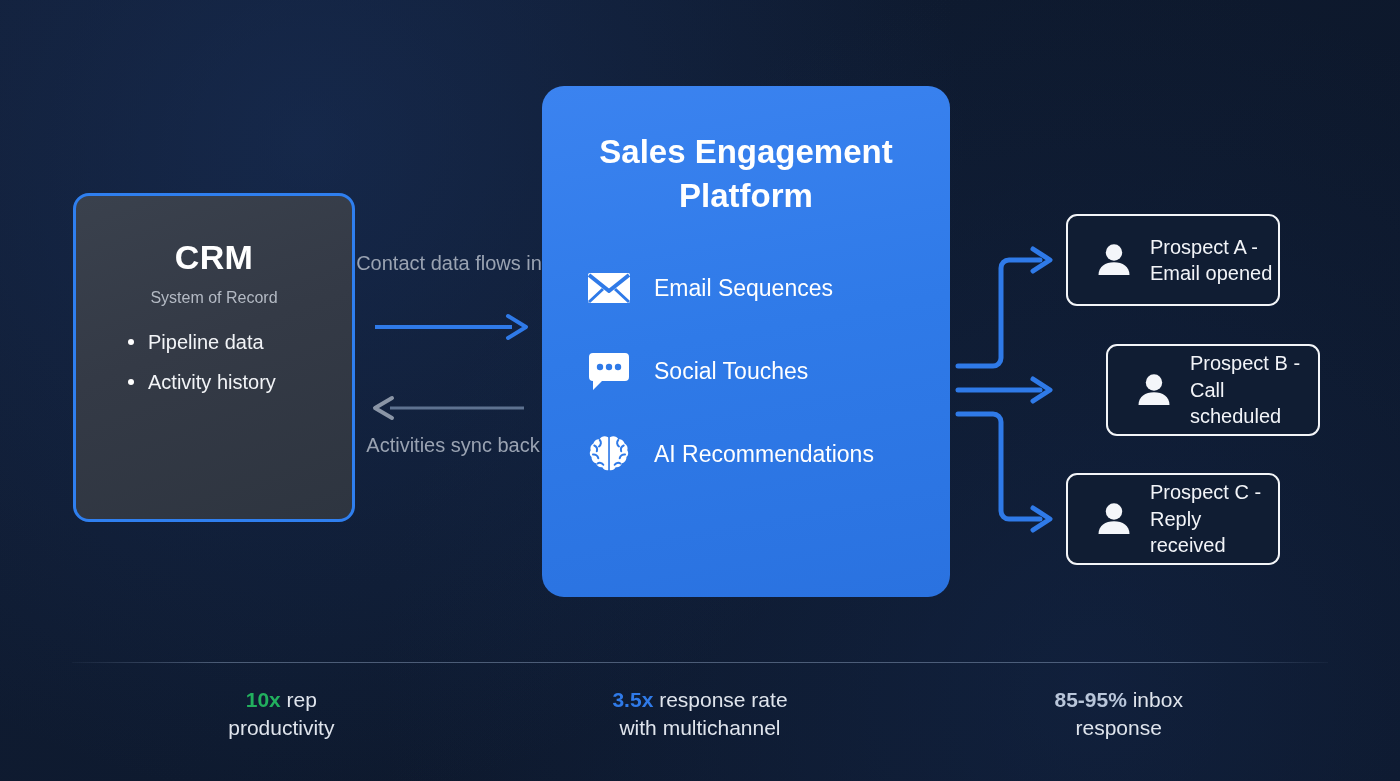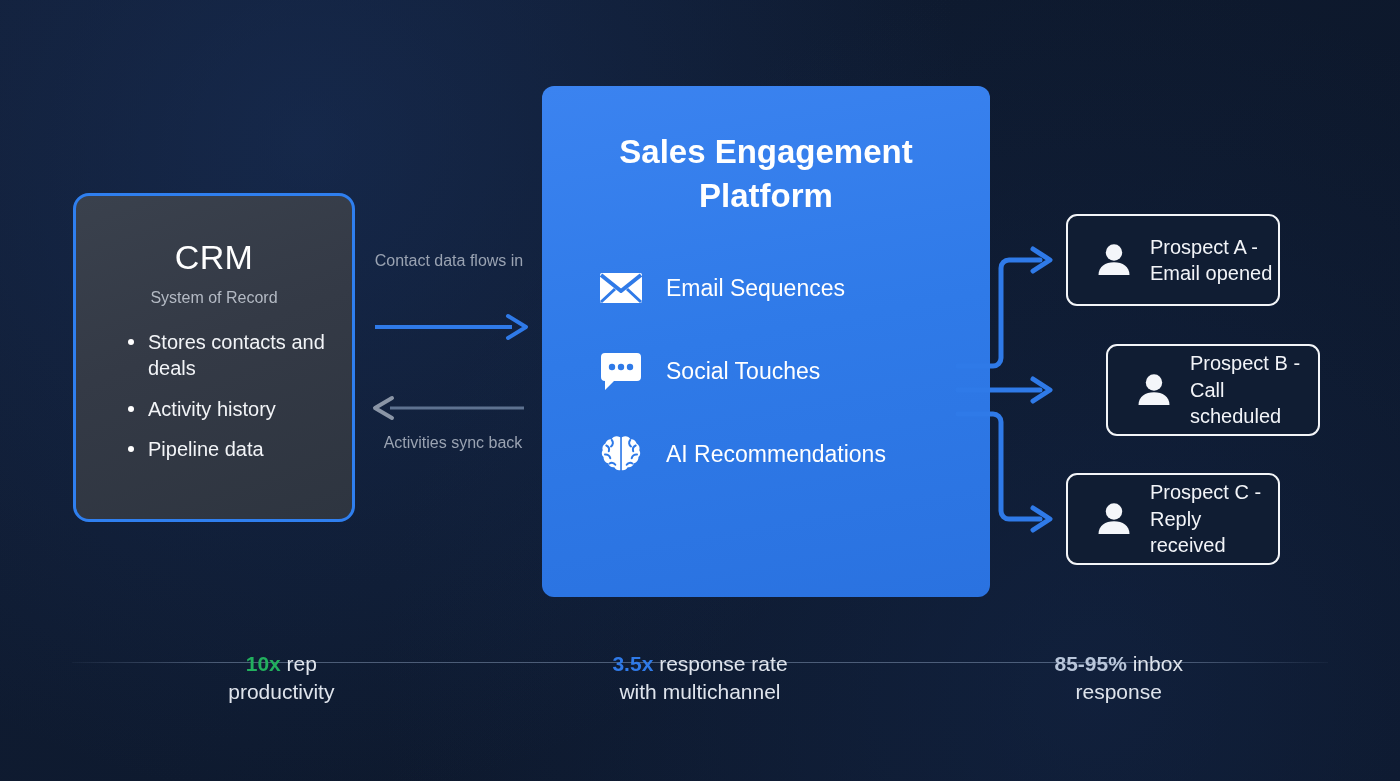--- a/index.html
+++ b/index.html
@@ -35,21 +35,21 @@
     background: linear-gradient(160deg, #3a414d 0%, #343a46 45%, #2e3540 100%);
     border: 3px solid #2f7fef;
     border-radius: 16px;
     display: flex;
     flex-direction: column;
     align-items: center;
   }
   #crm-title {
     margin-top: 42px;
     font-size: 34px;
-    font-weight: normal;
+    font-weight: bold;
     color: #ffffff;
     letter-spacing: 0.3px;
   }
   #crm-subtitle {
     margin-top: 12px;
     font-size: 16px;
     color: #b4bac4;
   }
   #crm-list {
     margin: 22px 0 0 0;
@@ -77,49 +77,49 @@
     height: 6px;
     border-radius: 50%;
     background: #ffffff;
   }
 
   
   .flow-label {
     position: absolute;
     width: 190px;
     text-align: center;
-    font-size: 16px;
+    font-size: 20px;
     color: #9aa3b2;
     line-height: 1.33;
   }
   #label-contact-data { left: 354px; top: 250px; }
   #label-activities   { left: 358px; top: 432px; }
 
   
   #platform-card {
     position: absolute;
     left: 542px;
     top: 86px;
-    width: 448px;
+    width: 408px;
     height: 511px;
     box-sizing: border-box;
     background: linear-gradient(170deg, #3b83f0 0%, #2f7ae8 48%, #2a72e0 100%);
-    border-radius: 12px;
+    border-radius: 22px;
   }
   #platform-title {
     margin: 44px 26px 0 26px;
     text-align: center;
     font-size: 33px;
     font-weight: bold;
     color: #ffffff;
     line-height: 1.32;
   }
   #feature-list {
     margin: 38px 0 0 0;
-    padding: 0 0 0 56px;
+    padding: 0 0 0 44px;
     list-style: none;
   }
   .feature-row {
     display: flex;
     align-items: center;
     height: 66px;
     margin-bottom: 17px;
   }
   .feature-icon {
     width: 46px;
@@ -179,21 +179,21 @@
     position: absolute;
     left: 72px;
     top: 662px;
     width: 1256px;
     height: 1px;
     background: linear-gradient(90deg, rgba(150,170,200,0.05) 0%, rgba(150,170,200,0.45) 12%, rgba(150,170,200,0.45) 88%, rgba(150,170,200,0.05) 100%);
   }
   #stats-row {
     position: absolute;
     left: 72px;
-    top: 650px;
+    top: 686px;
     width: 1256px;
     display: flex;
   }
   .stat-cell {
     flex: 1 1 0;
     text-align: center;
     font-size: 21px;
     color: #dfe4ec;
     line-height: 1.33;
   }
@@ -201,23 +201,22 @@
 </style>
 </head>
 <body>
 
 <div id="stage">
 
   <div id="crm-card">
     <div id="crm-title">CRM</div>
     <div id="crm-subtitle">System of Record</div>
     <ul id="crm-list">
-      <li>Stores contacts and deals</li>
+      <li>Pipeline data</li>
       <li>Activity history</li>
-      <li>Pipeline data</li>
     </ul>
   </div>
 
   <div class="flow-label" id="label-contact-data">Contact data flows in</div>
   <div class="flow-label" id="label-activities">Activities sync back</div>
 
   <div id="platform-card">
     <div id="platform-title">Sales Engagement Platform</div>
     <ul id="feature-list">
 

